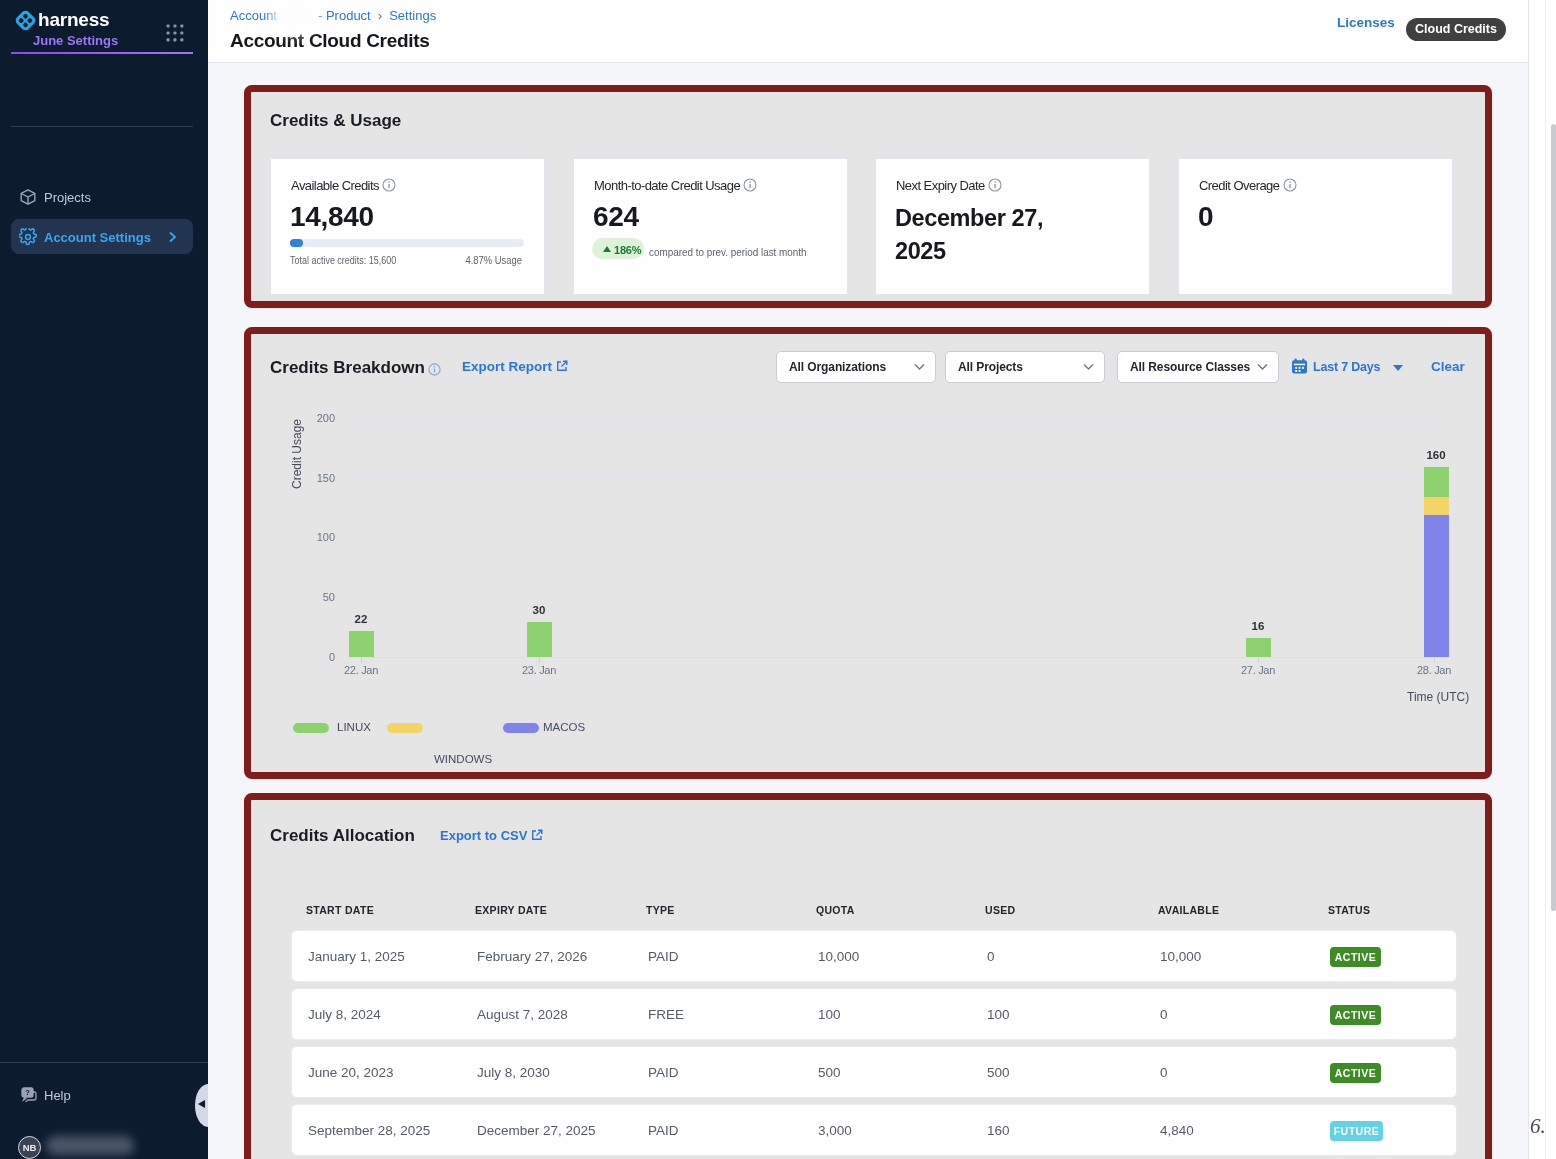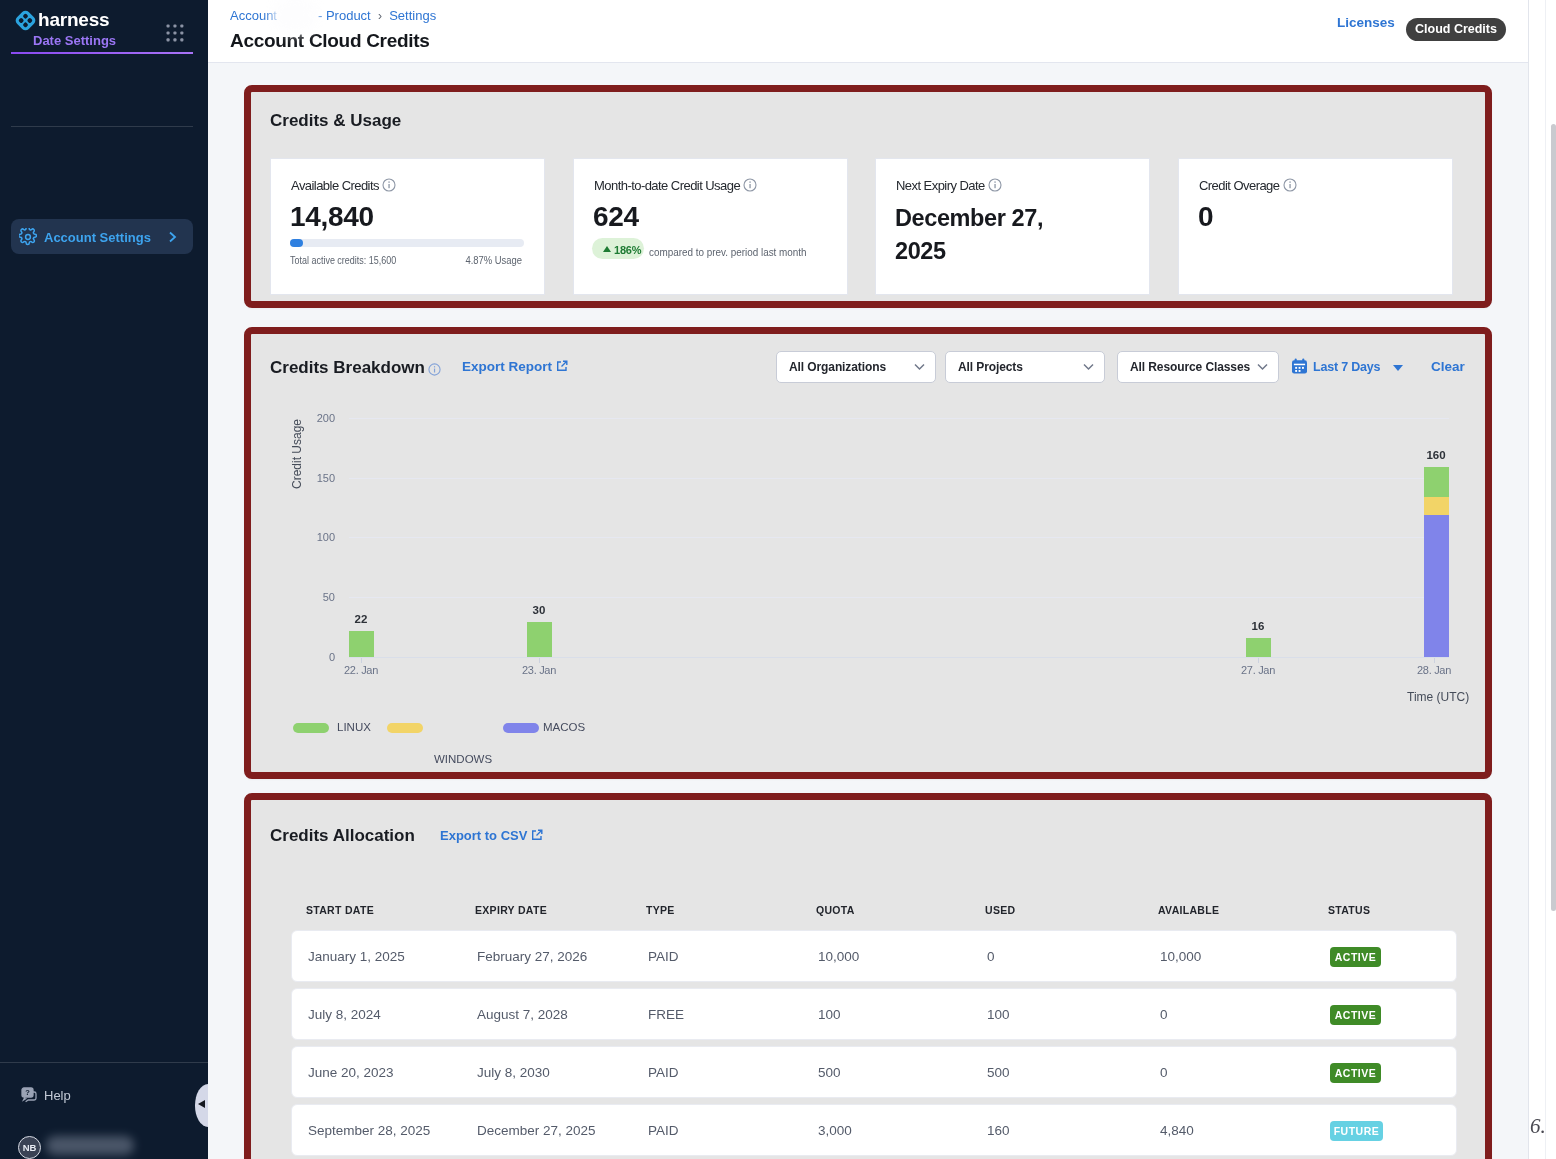--- a/index.html
+++ b/index.html
@@ -68,27 +68,34 @@
           <rect x="7.4" y="0.5" width="3.1" height="3.1" rx="1"></rect>
           <rect x="14.3" y="0.5" width="3.1" height="3.1" rx="1"></rect>
         <rect x="0.5" y="7.4" width="3.1" height="3.1" rx="1"></rect>
           <rect x="7.4" y="7.4" width="3.1" height="3.1" rx="1"></rect>
           <rect x="14.3" y="7.4" width="3.1" height="3.1" rx="1"></rect>
         <rect x="0.5" y="14.3" width="3.1" height="3.1" rx="1"></rect>
           <rect x="7.4" y="14.3" width="3.1" height="3.1" rx="1"></rect>
           <rect x="14.3" y="14.3" width="3.1" height="3.1" rx="1"></rect>
       </g>
     </svg>
-    <div class="abs" style="left:33px; top:33px; font-size:13px; font-weight:bold; color:#9b76f5;">Date Settings</div>
+    <div class="abs" style="left:33px; top:33px; font-size:13px; font-weight:bold; color:#9b76f5;">June Settings</div>
     <div class="abs" style="left:11px; top:51.5px; width:182px; height:2.5px; background:linear-gradient(90deg,#8a4af2,#a873f6);"></div>
 
 
     <div class="abs" style="left:11px; top:126px; width:182px; height:1px; background:rgba(255,255,255,.14);"></div>
 
 
+    <div class="navrow" style="top:179px;">
+      <svg width="18" height="18" viewBox="0 0 18 18" fill="none" stroke="#9aa3b5" stroke-width="1.4">
+        <path d="M9 1.8 L15.8 5.4 V12.6 L9 16.2 L2.2 12.6 V5.4 Z"></path>
+        <path d="M2.4 5.5 L9 9 L15.6 5.5 M9 9 V16"></path>
+      </svg>
+      <span class="navtext">Projects</span>
+    </div>
 
     <div class="abs" style="left:11px; top:219px; width:182px; height:35px; background:#22344f; border-radius:8px;"></div>
     <div class="navrow" style="top:219px; height:35px;">
       <svg width="18" height="18" viewBox="0 0 24 24" fill="none" stroke="#3da4ef" stroke-width="2">
         <circle cx="12" cy="12" r="3.2"></circle>
         <path d="M19.4 13.5a1.8 1.8 0 0 0 .4 2l.1.1a2.1 2.1 0 1 1-3 3l-.1-.1a1.8 1.8 0 0 0-2-.4 1.8 1.8 0 0 0-1.1 1.7v.2a2.1 2.1 0 1 1-4.2 0v-.2a1.8 1.8 0 0 0-1.2-1.7 1.8 1.8 0 0 0-2 .4l-.1.1a2.1 2.1 0 1 1-3-3l.1-.1a1.8 1.8 0 0 0 .4-2 1.8 1.8 0 0 0-1.7-1.1h-.2a2.1 2.1 0 1 1 0-4.2h.2a1.8 1.8 0 0 0 1.7-1.2 1.8 1.8 0 0 0-.4-2l-.1-.1a2.1 2.1 0 1 1 3-3l.1.1a1.8 1.8 0 0 0 2 .4 1.8 1.8 0 0 0 1.1-1.7v-.2a2.1 2.1 0 1 1 4.2 0v.2a1.8 1.8 0 0 0 1.1 1.7 1.8 1.8 0 0 0 2-.4l.1-.1a2.1 2.1 0 1 1 3 3l-.1.1a1.8 1.8 0 0 0-.4 2v.1a1.8 1.8 0 0 0 1.7 1.1h.2a2.1 2.1 0 1 1 0 4.2h-.2a1.8 1.8 0 0 0-1.7 1.1z"></path>
       </svg>
       <span class="navtext" style="color:#3da4ef; font-weight:bold;">Account Settings</span>
       <svg class="abs" style="left:168px; top:50%; transform:translateY(-50%);" width="9" height="12" viewBox="0 0 9 12" fill="none" stroke="#3da4ef" stroke-width="1.8">
           <path d="M2 1.5 L7 6 L2 10.5"></path>

